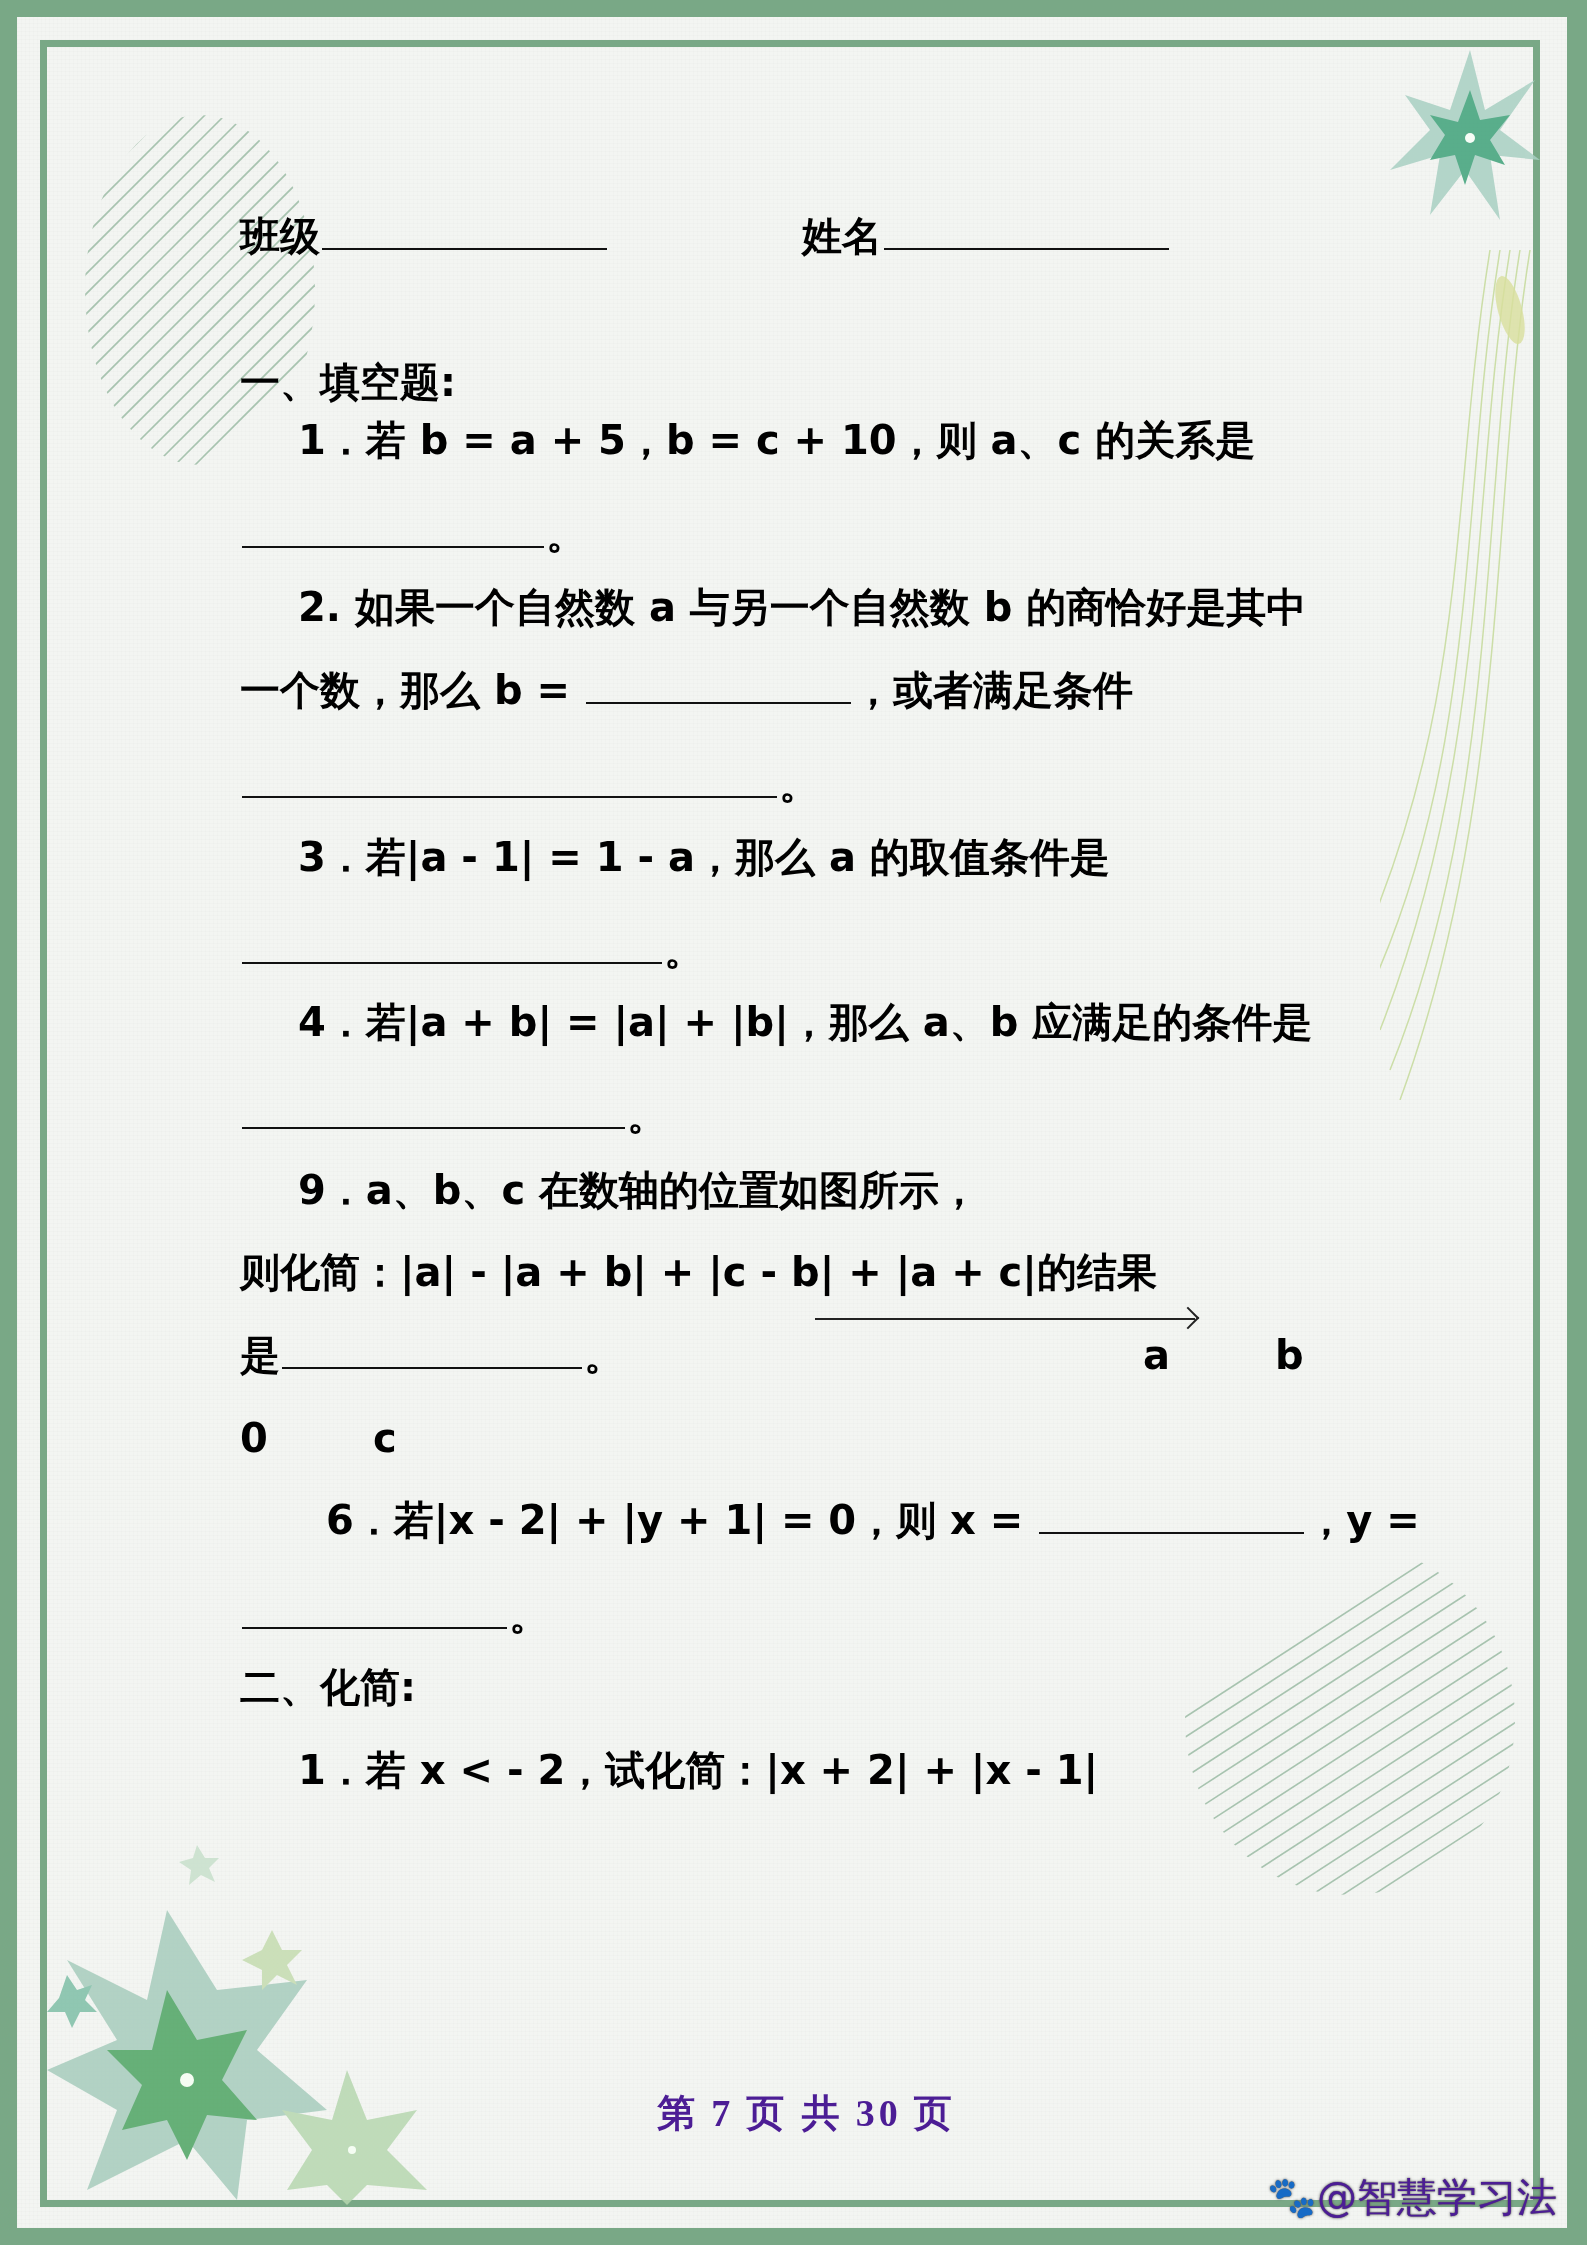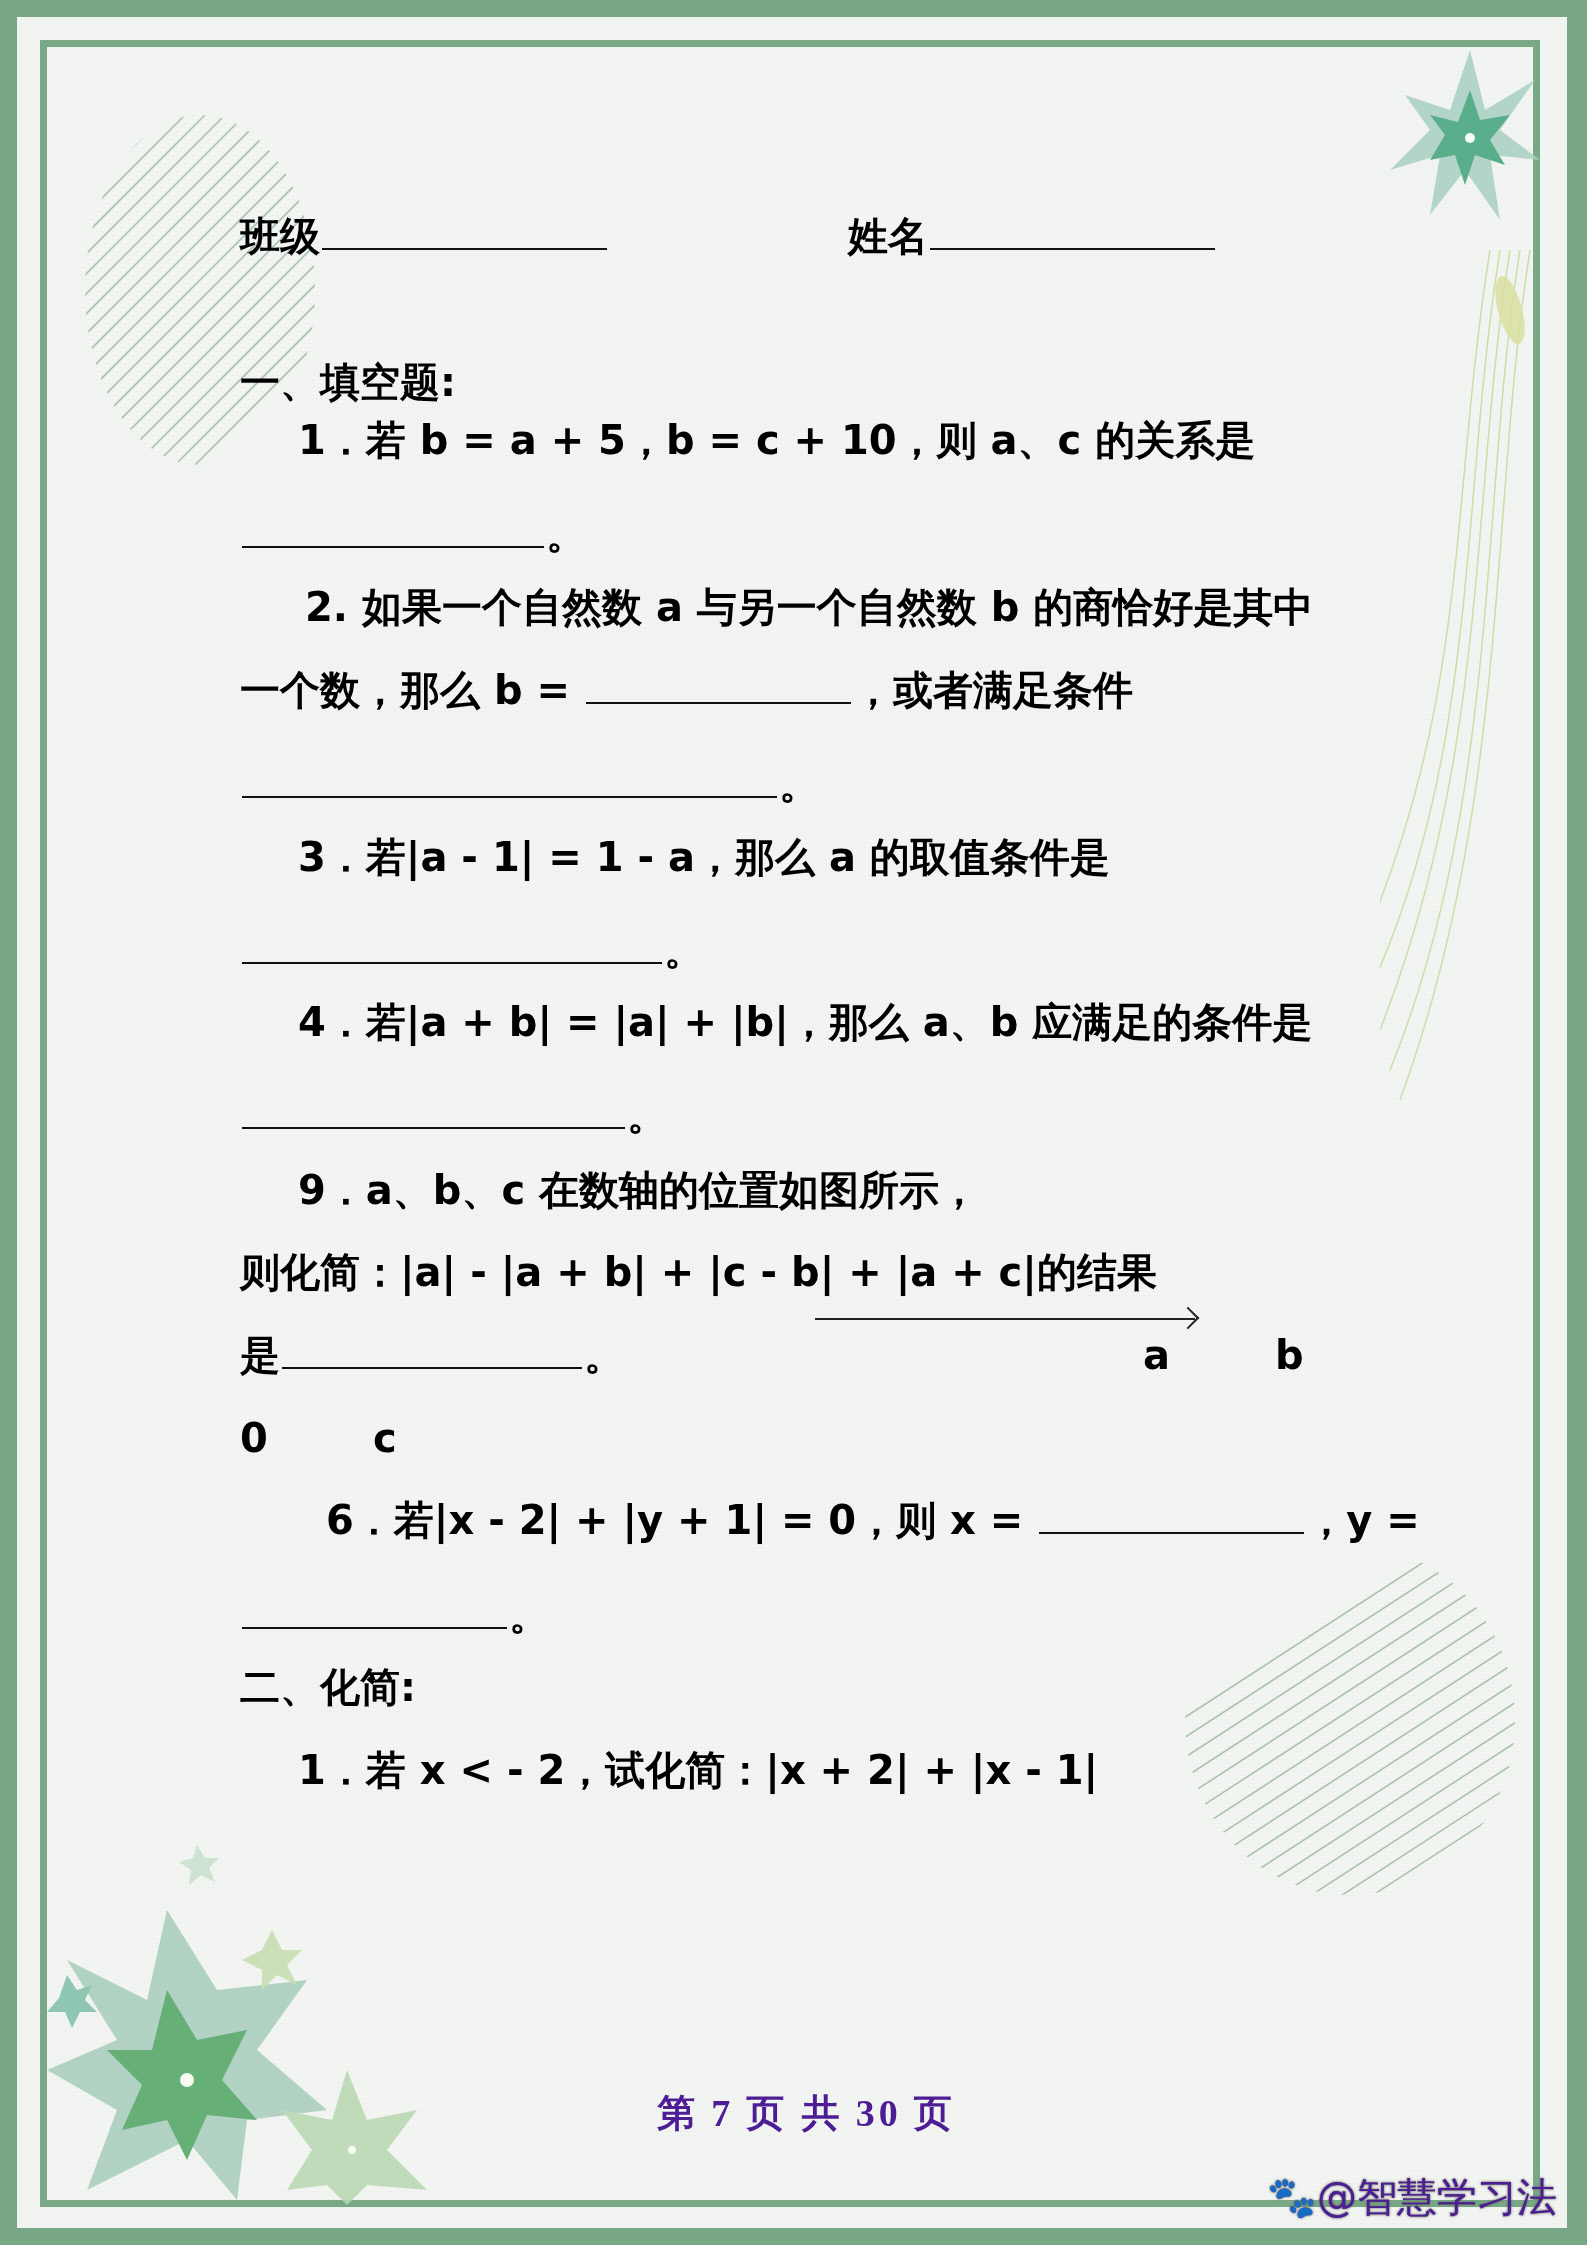--- a/index.html
+++ b/index.html
@@ -146,32 +146,32 @@
     <circle cx="305" cy="360" r="4" fill="#f6fff4"></circle>
     <polygon points="225,140 235,160 255,160 240,175 250,195 230,185 215,200 215,180 195,170 215,160" fill="#c5dcb0"></polygon>
     <polygon points="150,55 158,68 172,68 162,78 168,92 154,85 142,95 144,80 132,72 146,68" fill="#c8e0cc"></polygon>
     <polygon points="20,185 30,200 45,195 38,210 50,222 33,222 25,238 18,222 0,222 12,208" fill="#7fbfa7"></polygon>
   </g>
 </svg>
 
 <div class="line" style="left:240px; top:212px;">
   <span>班级</span><span class="blank" style="width:285px;"></span>
 </div>
-<div class="line" style="left:848px; top:212px;">
+<div class="line" style="left:802px; top:212px;">
   <span>姓名</span><span class="blank" style="width:285px;"></span>
 </div>
 
 <div class="line" style="left:240px; top:333px;margin-top:25px;">一、填空题:</div>
 
 <div class="line" style="left:298px; top:416px;">1．若 b = a + 5，b = c + 10，则 a、c 的关系是</div>
 <div class="line" style="left:240px; top:510px;">
   <span class="blank" style="width:302px;"></span><span>。</span>
 </div>
 
-<div class="line" style="left:298px; top:583px;margin-left:7px;">2. 如果一个自然数 a 与另一个自然数 b 的商恰好是其中</div>
+<div class="line" style="left:298px; top:583px;">2. 如果一个自然数 a 与另一个自然数 b 的商恰好是其中</div>
 <div class="line" style="left:240px; top:666px;">
   <span>一个数，那么 b = </span><span class="blank" style="width:265px;"></span><span>，或者满足条件</span>
 </div>
 <div class="line" style="left:240px; top:760px;">
   <span class="blank" style="width:535px;"></span><span>。</span>
 </div>
 
 <div class="line" style="left:298px; top:833px;text-align:right;">3．若|a - 1| = 1 - a，那么 a 的取值条件是</div>
 <div class="line" style="left:240px; top:926px;">
   <span class="blank" style="width:420px;"></span><span>。</span>

